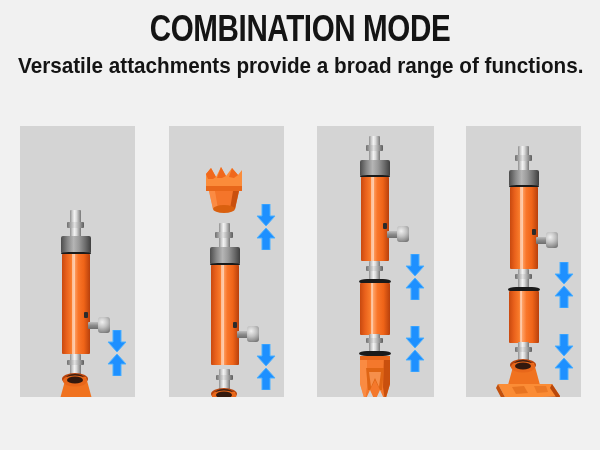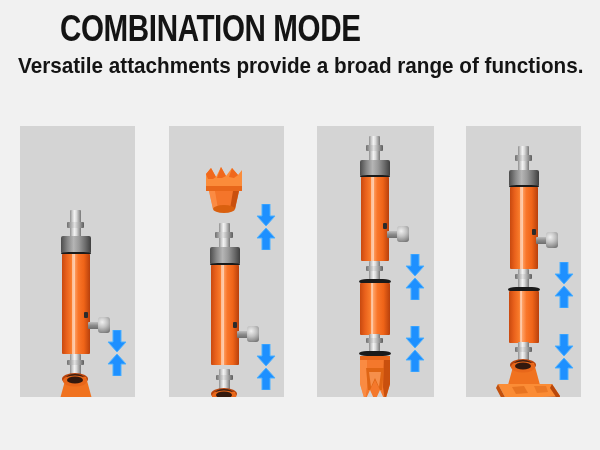--- a/index.html
+++ b/index.html
@@ -6,21 +6,21 @@
   body{
     width:600px;height:450px;
     background:#f1f1f1;
     font-family:"Liberation Sans",sans-serif;
     overflow:hidden;
     position:relative;
   }
   .page{width:600px;height:450px;position:relative;background:#f1f1f1;}
 
   
-  .header{width:100%;padding-top:9px;}
+  .header{width:100%;text-align:center;padding-top:9px;}
   .title{
     font-family:"Liberation Sans",sans-serif;
     font-weight:bold;
     font-size:37px;
     line-height:40px;
     letter-spacing:-0.5px;
     color:#141414;
     transform:scaleX(0.80);
     transform-origin:center center;
     white-space:nowrap;

